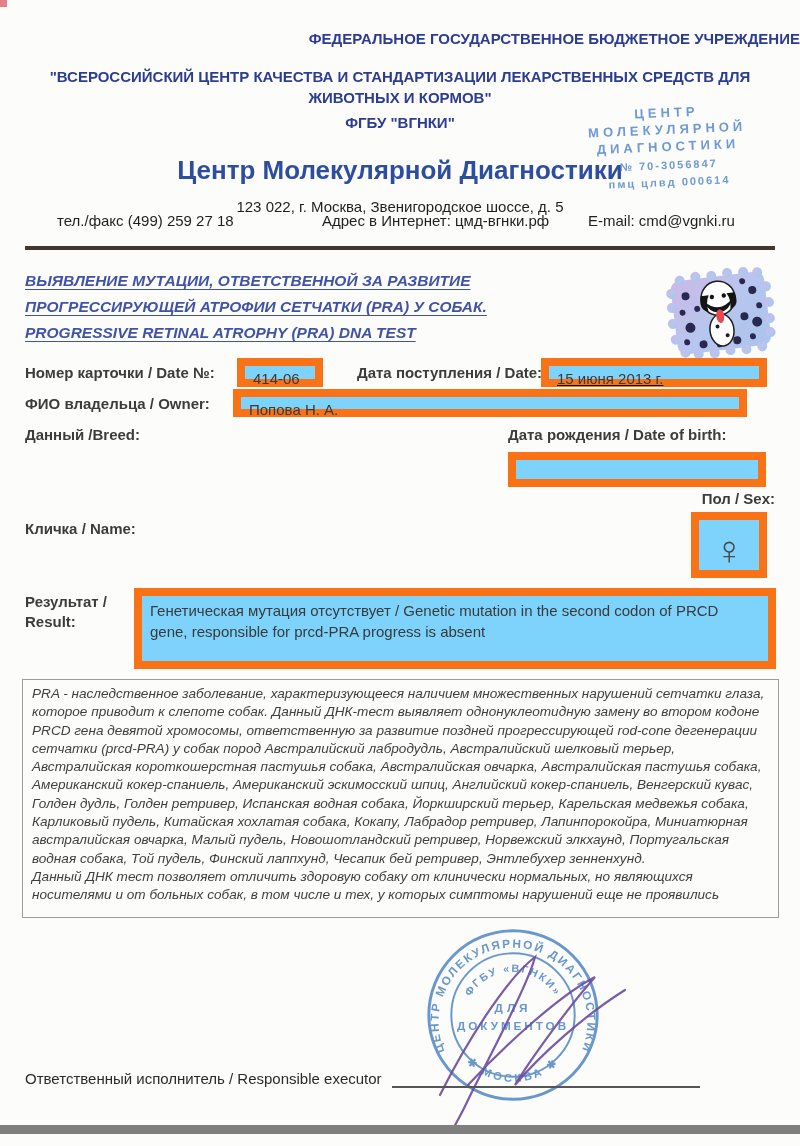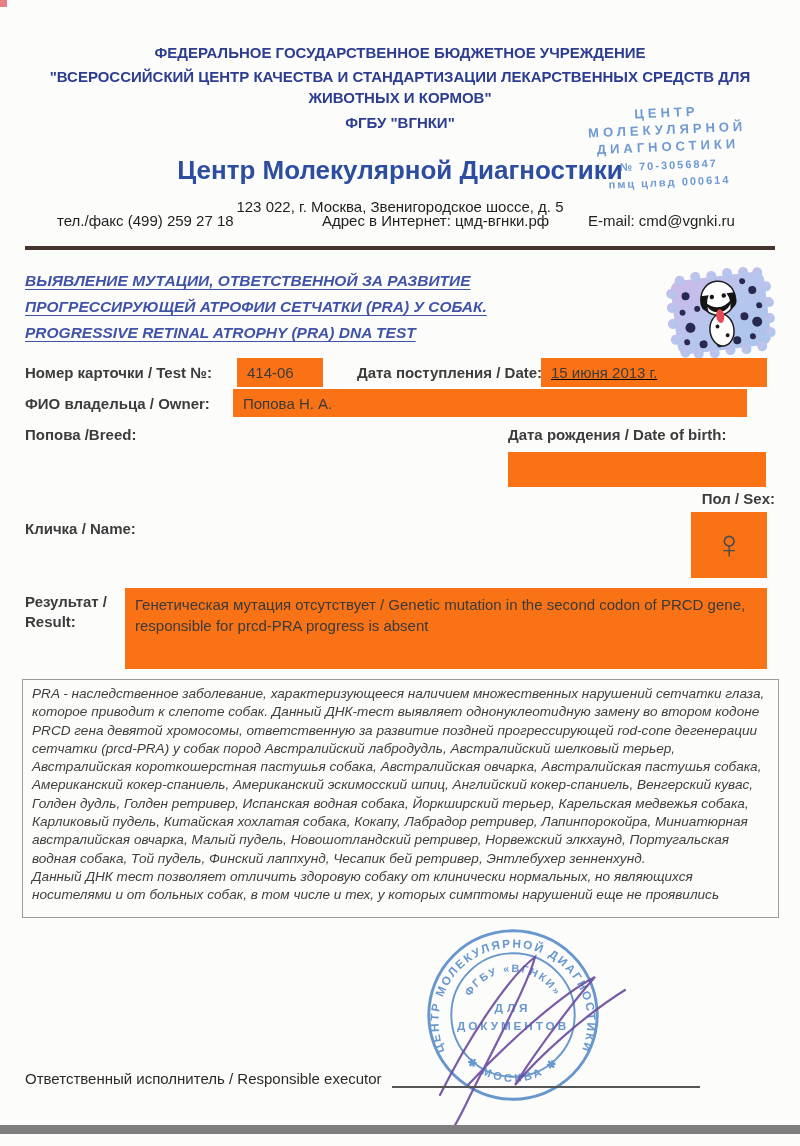--- a/index.html
+++ b/index.html
@@ -13,39 +13,39 @@
   .contact{color:#1f1f1f;font-size:15px;}
   .ink-stamp{color:#5f8fcf;font-weight:bold;text-align:center;transform:rotate(-2.5deg);
              opacity:.9;line-height:17px;}
   .ink-stamp .big{font-size:13px;letter-spacing:4px;}
   .ink-stamp .small{font-size:11px;letter-spacing:2px;}
   .divider{background:#42362e;height:4px;}
   .rtitle{font-style:italic;font-weight:bold;font-size:15.5px;color:#4053a6;
           text-decoration:underline;text-underline-offset:3px;line-height:26px;
           display:block;width:max-content;}
   .lbl{font-weight:bold;color:#3c3c3c;font-size:15px;}
-  .fbox{border:2px solid #f97316;background:#f97316;box-sizing:border-box;}
+  .fbox{border:8px solid #f97316;background:#7dd3fc;box-sizing:border-box;}
   .val{font-size:15px;color:#3a3a3a;padding:4px 8px;box-sizing:border-box;display:block;}
   .desc{border:1px solid #9c9c9c;box-sizing:border-box;padding:5px 9px;
         font-style:italic;font-size:13.6px;color:#3f3f3f;line-height:18.3px;}
   .desc p{margin:0;}
   .sexsym{font-size:40px;font-weight:300;color:#4a4a4a;line-height:60px;text-align:center;display:block;}
   .exec{font-size:15px;color:#2a2a2a;}
   .exec-line{border-bottom:2px solid #555;}
   .scanband{background:#7f7f7f;}
   .cornermark{background:#e87f86;}
 </style>
 </head>
 <body>
 
 <div class="page">
 
   <div class="abs cornermark" style="left:0;top:8;width:7px;height:7px;"></div>
 
-  <div class="abs center org-line" style="top:42px;">ФЕДЕРАЛЬНОЕ ГОСУДАРСТВЕННОЕ БЮДЖЕТНОЕ УЧРЕЖДЕНИЕ</div>
+  <div class="abs center org-line" style="top:28px;text-align:right;">ФЕДЕРАЛЬНОЕ ГОСУДАРСТВЕННОЕ БЮДЖЕТНОЕ УЧРЕЖДЕНИЕ</div>
   <div class="abs org-line" style="top:66px;left:30px;width:740px;text-align:center;">"ВСЕРОССИЙСКИЙ ЦЕНТР КАЧЕСТВА И СТАНДАРТИЗАЦИИ ЛЕКАРСТВЕННЫХ СРЕДСТВ ДЛЯ ЖИВОТНЫХ И КОРМОВ"</div>
   <div class="abs center org-line" style="top:112px;">ФГБУ "ВГНКИ"</div>
   <div class="abs center center-name" style="top:155px;">Центр Молекулярной Диагностики</div>
   <div class="abs center addr" style="top:198px;">123 022, г. Москва, Звенигородское шоссе, д. 5</div>
   <div class="abs contact" style="top:212px;left:57px;">тел./факс (499) 259 27 18</div>
   <div class="abs contact" style="top:212px;left:322px;">Адрес в Интернет: цмд-вгнки.рф</div>
   <div class="abs contact" style="top:212px;left:588px;">E-mail: cmd@vgnki.ru</div>
 
   <div class="abs ink-stamp" style="top:104px;left:548px;width:240px;">
     <div class="big">ЦЕНТР</div>
@@ -120,51 +120,51 @@
         <path d="M47,30 q-4,14 6,16 q-2-9 2-16 z" fill="#141414"></path>
         <path d="M81,30 q4,14 -6,16 q2-9 -2-16 z" fill="#141414"></path>
         <path d="M50,36 q14,14 28,0 q-4,12 -14,12 q-10,0 -14,-12 z" fill="#141414"></path>
         <circle cx="58" cy="32" r="2.2" fill="#141414"></circle>
           <circle cx="70" cy="32" r="2.2" fill="#141414"></circle>
         <ellipse cx="64" cy="52" rx="4" ry="7" fill="#e84a55"></ellipse>
       </g>
     </svg>
   </div>
 
-  <div class="abs lbl" style="top:364px;left:25px;">Номер карточки / Test №:</div>
+  <div class="abs lbl" style="top:364px;left:25px;">Номер карточки / Date №:</div>
   <div class="abs fbox" style="top:358px;left:237px;width:86px;height:29px;">
     <span class="val">414-06</span>
   </div>
   <div class="abs lbl" style="top:364px;left:357px;">Дата поступления / Date:</div>
   <div class="abs fbox" style="top:358px;left:541px;width:226px;height:29px;text-decoration:underline;">
     <span class="val">15 июня 2013 г.</span>
   </div>
 
   <div class="abs lbl" style="top:395px;left:25px;">ФИО владельца / Owner:</div>
   <div class="abs fbox" style="top:389px;left:233px;width:514px;height:28px;">
     <span class="val">Попова Н. А.</span>
   </div>
 
-  <div class="abs lbl" style="top:426px;left:25px;">Попова  /Breed:</div>
+  <div class="abs lbl" style="top:426px;left:25px;">Данный  /Breed:</div>
   <div class="abs lbl" style="top:426px;left:508px;text-align:center;">Дата рождения / Date of birth:</div>
   <div class="abs fbox" style="top:452px;left:508px;width:258px;height:35px;">
     <span class="val"></span>
   </div>
   <div class="abs lbl" style="top:490px;left:508px;width:267px;text-align:right;">Пол / Sex:</div>
 
   <div class="abs lbl" style="top:520px;left:25px;">Кличка / Name:</div>
   <div class="abs fbox" style="top:512px;left:691px;width:76px;height:66px;">
     <span class="sexsym">♀</span>
   </div>
 
   <div class="abs lbl" style="top:592px;left:25px;line-height:20px;">
     <div>Результат /</div>
     <div>Result:</div>
   </div>
-  <div class="abs fbox" style="top:588px;left:125px;width:642px;height:81px;">
+  <div class="abs fbox" style="top:588px;left:134px;width:642px;height:81px;">
     <span class="val" style="line-height:21px;">Генетическая мутация отсутствует / Genetic mutation in the second codon of PRCD gene, responsible for prcd-PRA progress is absent</span>
   </div>
 
   <div class="abs desc" style="top:679px;left:22px;width:757px;height:239px;">
     <p>PRA - наследственное заболевание, характеризующееся наличием множественных нарушений сетчатки глаза, которое приводит к слепоте собак. Данный ДНК-тест выявляет однонуклеотидную замену во втором кодоне PRCD гена девятой хромосомы, ответственную за развитие поздней прогрессирующей rod-cone дегенерации сетчатки (prcd-PRA)  у собак пород Австралийский лабродудль, Австралийский шелковый терьер, Австралийская короткошерстная пастушья собака, Австралийская овчарка, Австралийская пастушья собака, Американский кокер-спаниель, Американский эскимосский шпиц, Английский кокер-спаниель, Венгерский кувас, Голден дудль, Голден ретривер, Испанская водная собака, Йоркширский терьер, Карельская медвежья собака, Карликовый пудель, Китайская хохлатая собака, Кокапу, Лабрадор ретривер, Лапинпорокойра, Миниатюрная австралийская овчарка, Малый пудель, Новошотландский ретривер, Норвежский элкхаунд, Португальская водная собака, Той пудель, Финский лаппхунд, Чесапик бей ретривер, Энтлебухер зенненхунд.</p>
     <p>Данный ДНК тест позволяет отличить здоровую собаку от клинически нормальных, но являющихся носителями и от больных собак, в том числе и тех, у которых симптомы нарушений еще не проявились</p>
   </div>
 
   <div class="abs" style="top:922px;left:420px;width:186px;height:186px;opacity:.85;">
     <svg width="186" height="186" viewBox="0 0 190 190">

